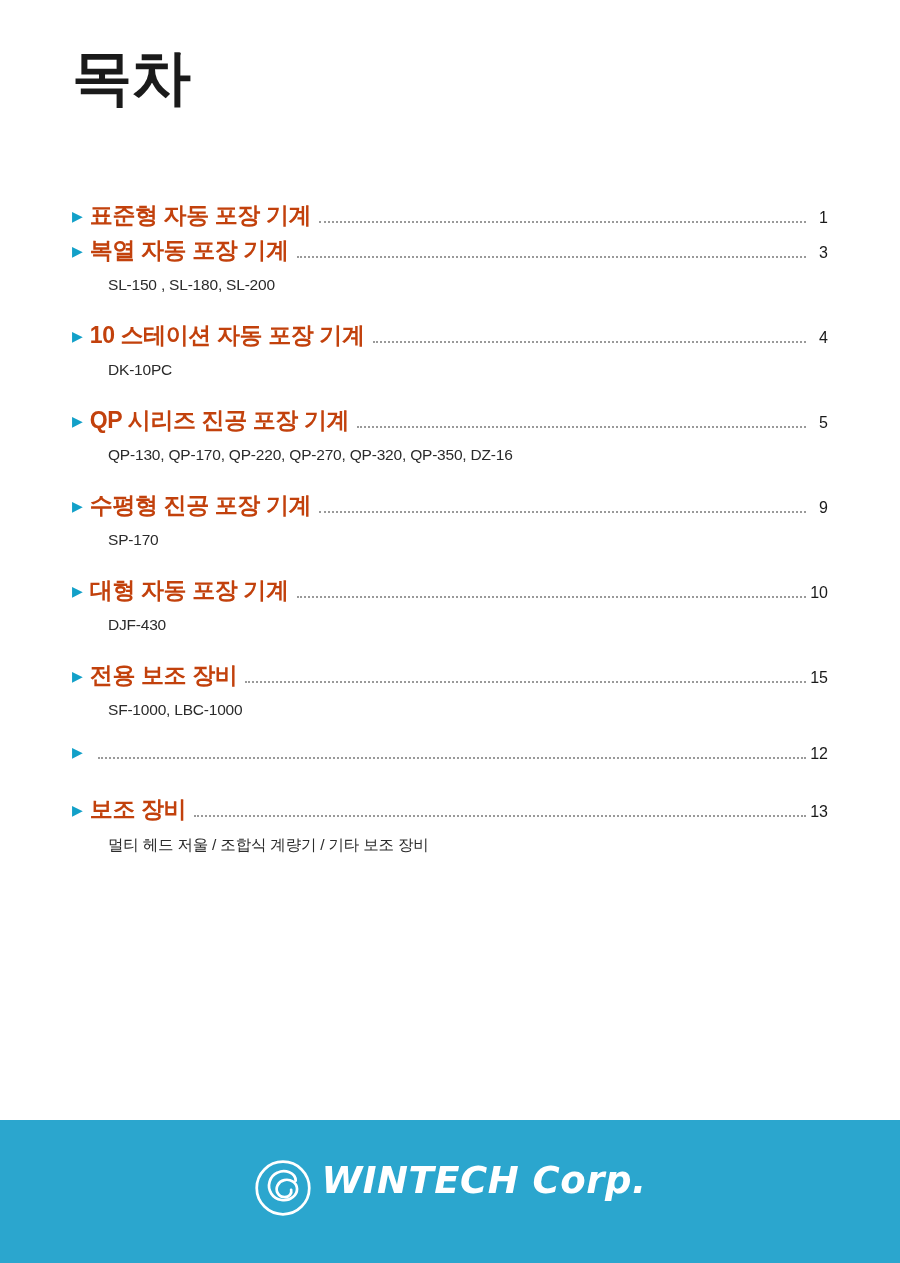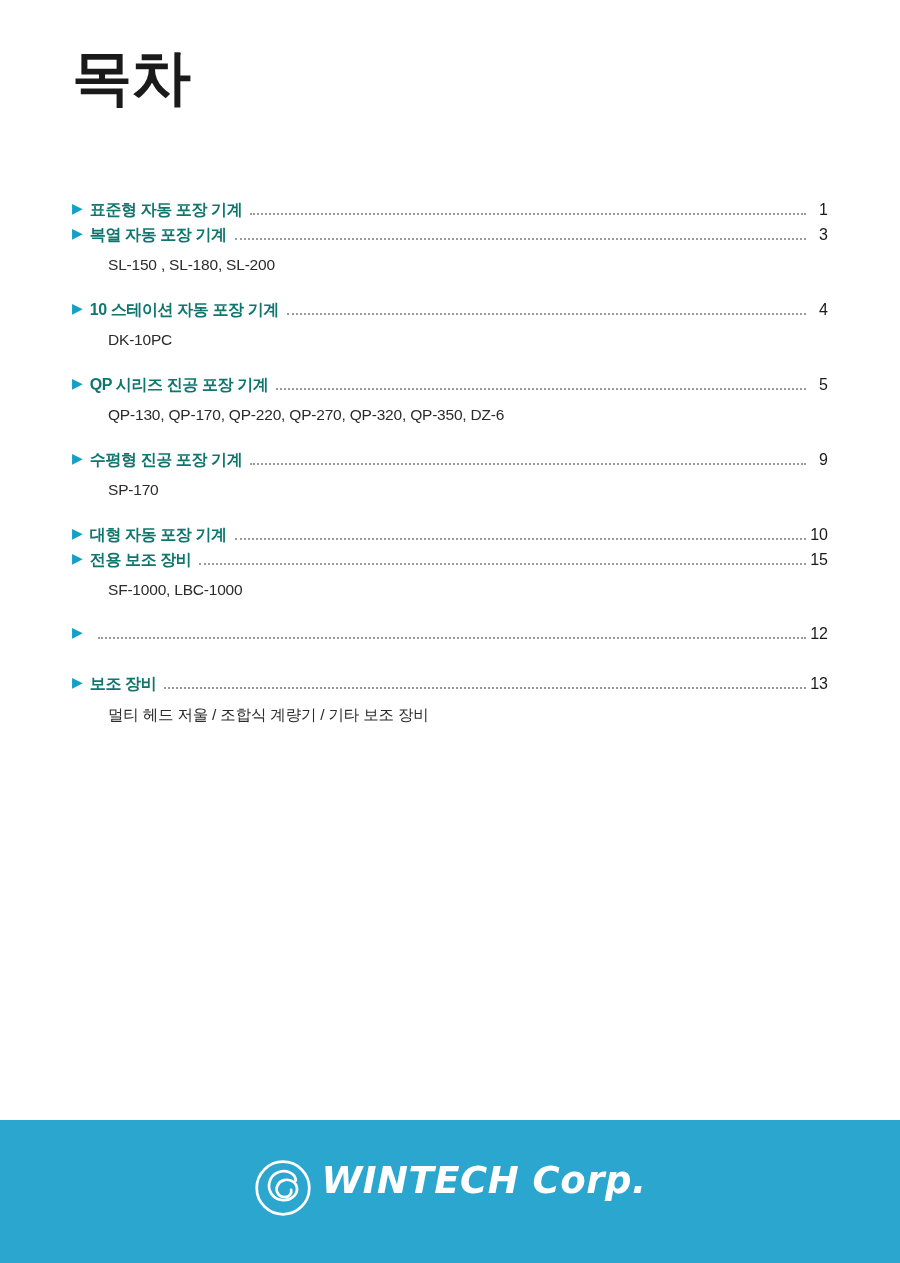--- a/index.html
+++ b/index.html
@@ -46,22 +46,22 @@
   }
   .bullet {
     color: #12a0c8;
     font-size: 14px;
     line-height: 1;
     margin-right: 7px;
     position: relative;
     top: -2px;
   }
   .entry-label {
-    color: #0f766e;
-    font-size: 16px;
+    color: #c2410c;
+    font-size: 23px;
     font-weight: bold;
     white-space: nowrap;
     letter-spacing: -0.4px;
   }
   .dots {
     flex: 1;
     border-bottom: 2px dotted #9a9a9a;
     margin: 0 4px 5px 8px;
     height: 1px;
   }
@@ -154,40 +154,41 @@
       <div class="sub">DK-10PC</div>
     </div>
 
     <div class="entry">
       <div class="entry-row">
         <span class="bullet">▶</span>
         <span class="entry-label">QP 시리즈 진공 포장 기계</span>
         <span class="dots"></span>
         <span class="page-num">5</span>
       </div>
-      <div class="sub">QP-130, QP-170, QP-220, QP-270, QP-320, QP-350, DZ-6</div>
+      <div class="sub">QP-130, QP-170, QP-220, QP-270, QP-320, QP-350, DZ-16</div>
     </div>
 
     <div class="entry">
       <div class="entry-row">
         <span class="bullet">▶</span>
         <span class="entry-label">수평형 진공 포장 기계</span>
         <span class="dots"></span>
         <span class="page-num">9</span>
       </div>
       <div class="sub">SP-170</div>
     </div>
 
     <div class="entry">
       <div class="entry-row">
         <span class="bullet">▶</span>
         <span class="entry-label">대형 자동 포장 기계</span>
         <span class="dots"></span>
         <span class="page-num">10</span>
       </div>
+      <div class="sub">DJF-430</div>
     </div>
 
     <div class="entry">
       <div class="entry-row">
         <span class="bullet">▶</span>
         <span class="entry-label">전용 보조 장비</span>
         <span class="dots"></span>
         <span class="page-num">15</span>
       </div>
       <div class="sub">SF-1000, LBC-1000</div>

